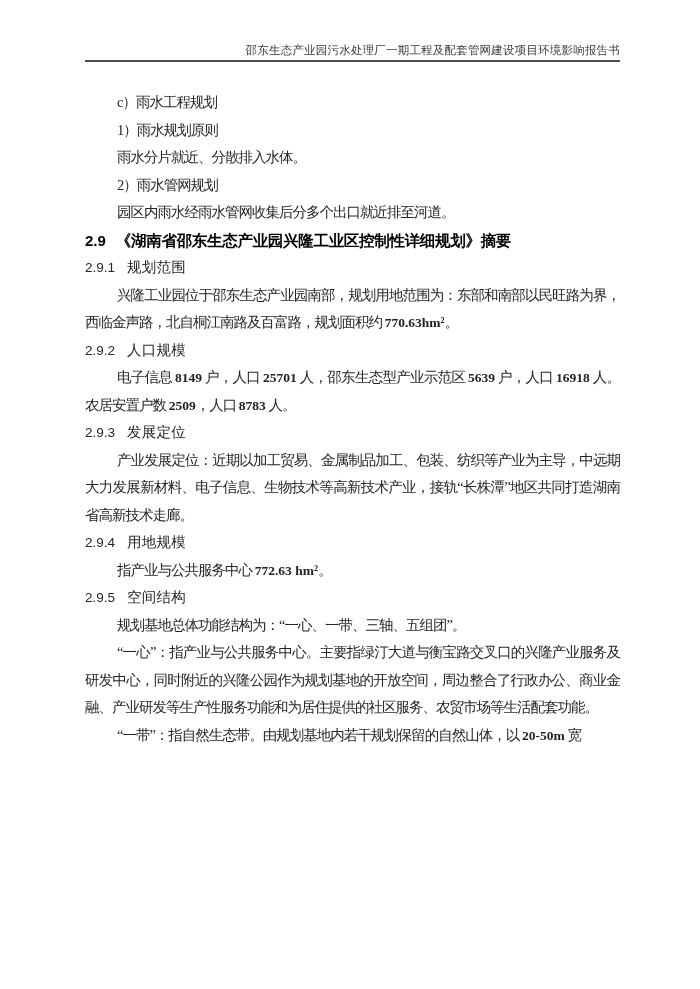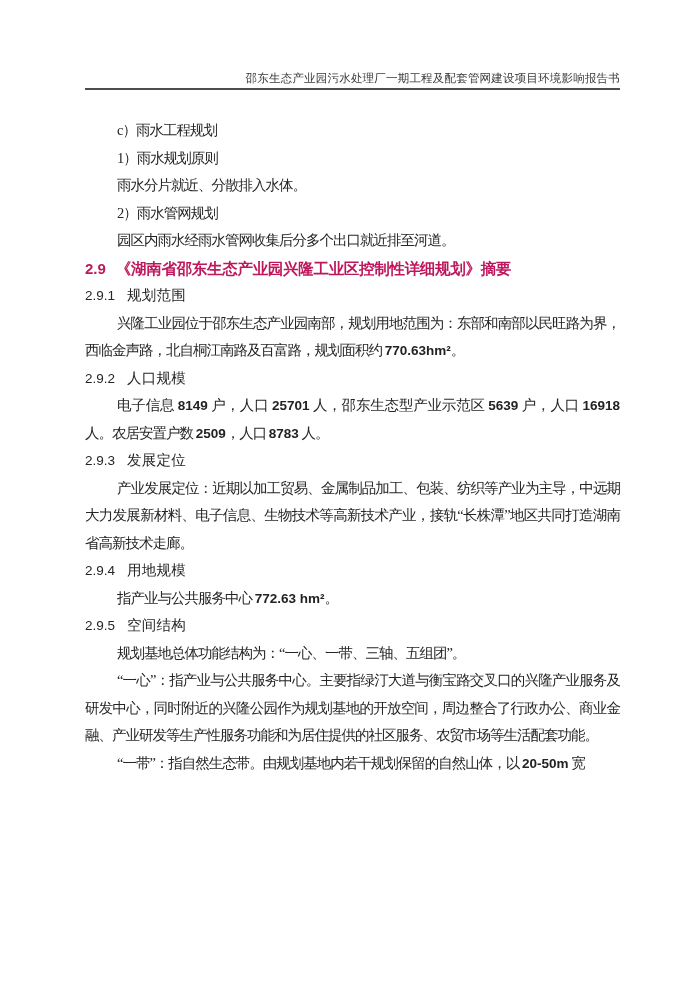--- a/index.html
+++ b/index.html
@@ -8,21 +8,20 @@
     background: #ffffff;
   }
   .page {
     position: relative;
     width: 700px;
     height: 849px;
     background: #ffffff;
     font-family: "Liberation Serif", "DejaVu Serif", serif;
     color: #2b2b2b;
     overflow: hidden;
-    margin-top: 28px;
   }
   .page-header {
     position: absolute;
     left: 85px;
     right: 80px;
     top: 0;
     height: 62px;
     border-bottom: 2px solid #4d4d4d;
     display: flex;
     align-items: flex-end;
@@ -52,37 +51,37 @@
   }
   .para.item,
   .para.body {
     text-indent: 32px;
   }
   .para.h1 {
     font-family: "Liberation Sans", "DejaVu Sans", sans-serif;
     font-weight: 700;
     font-size: 15.5px;
     letter-spacing: -0.3px;
-    color: #be185d;
+    color: #000000;
   }
   .para.h2 {
     letter-spacing: 0.2px;
   }
   .secnum {
     font-family: "Liberation Sans", "DejaVu Sans", sans-serif;
     letter-spacing: 0;
     margin-right: 12px;
     font-size: 13.5px;
   }
   .para.h1 .secnum {
     font-size: 15px;
     margin-right: 10px;
   }
   .num {
-    font-family: Liberation Sans, sans-serif;
+    font-family: Liberation Serif, serif;
     font-weight: 600;
     font-size: 13.5px;
     letter-spacing: 0;
     color: #222222;
   }
   .page-footer {
     position: absolute;
     left: 85px;
     right: 80px;
     top: 922px;

